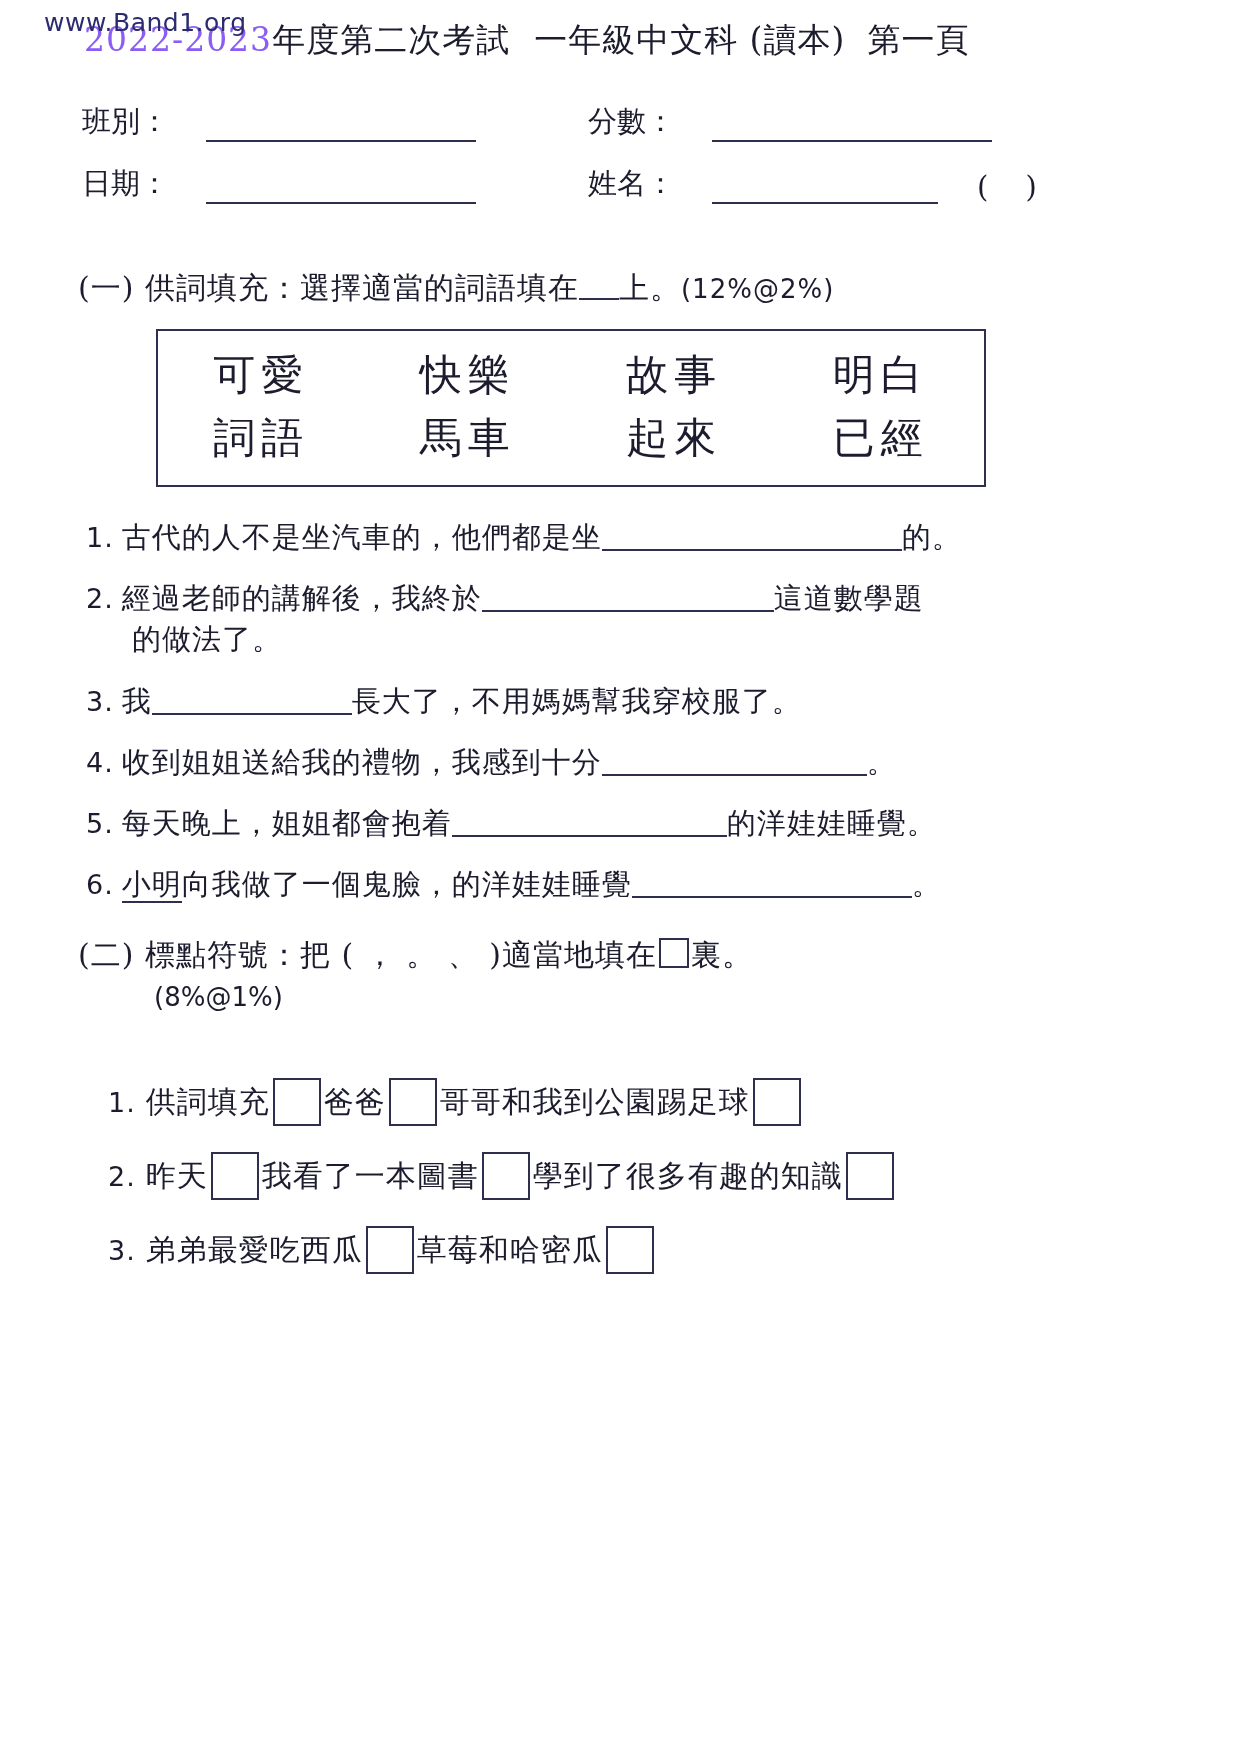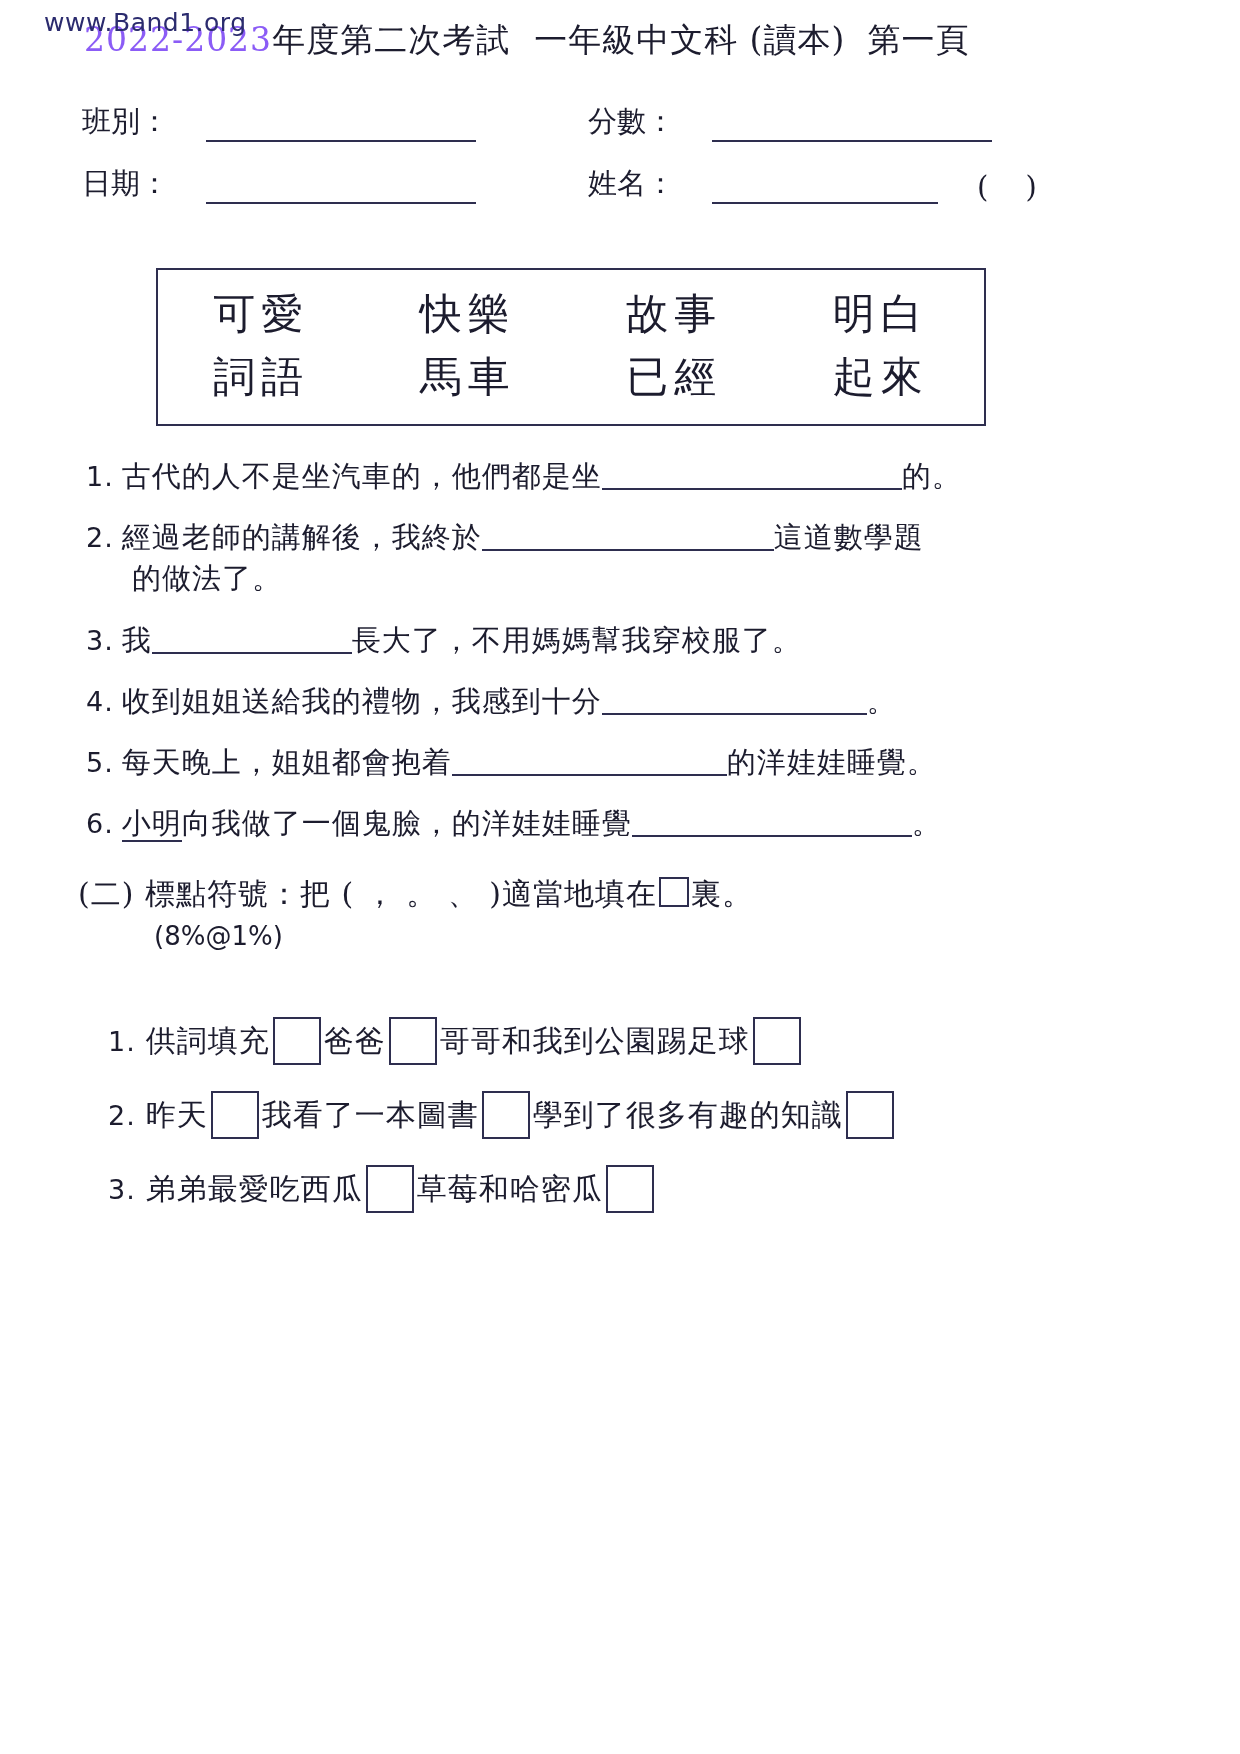--- a/index.html
+++ b/index.html
@@ -218,33 +218,36 @@
       </div>
       <div class="field f-name">
         <span class="lbl">姓名：</span>
         <span class="rule"></span>
         <span class="paren">(   )</span>
       </div>
     </div>
   </div>
 
   <div class="sec-1">
+    <div class="sec-title">
+      <span>(一) 供詞填充：選擇適當的詞語填在</span><span class="u-blank"></span><span>上。</span><span class="pct">(12%@2%)</span>
+    </div>
 
     <div class="wordbank">
       <div class="wb-row">
         <span class="wb-cell">可愛</span>
         <span class="wb-cell">快樂</span>
         <span class="wb-cell">故事</span>
         <span class="wb-cell">明白</span>
       </div>
       <div class="wb-row">
         <span class="wb-cell">詞語</span>
         <span class="wb-cell">馬車</span>
+        <span class="wb-cell">起來</span>
         <span class="wb-cell">已經</span>
-        <span class="wb-cell">起來</span>
       </div>
     </div>
 
     <div class="qlist">
 
       <div class="q">
         <span class="num">1.</span><span>古代的人不是坐汽車的，他們都是坐</span><span class="blank b-300"></span><span>的。</span>
       </div>
 
       <div class="q">

